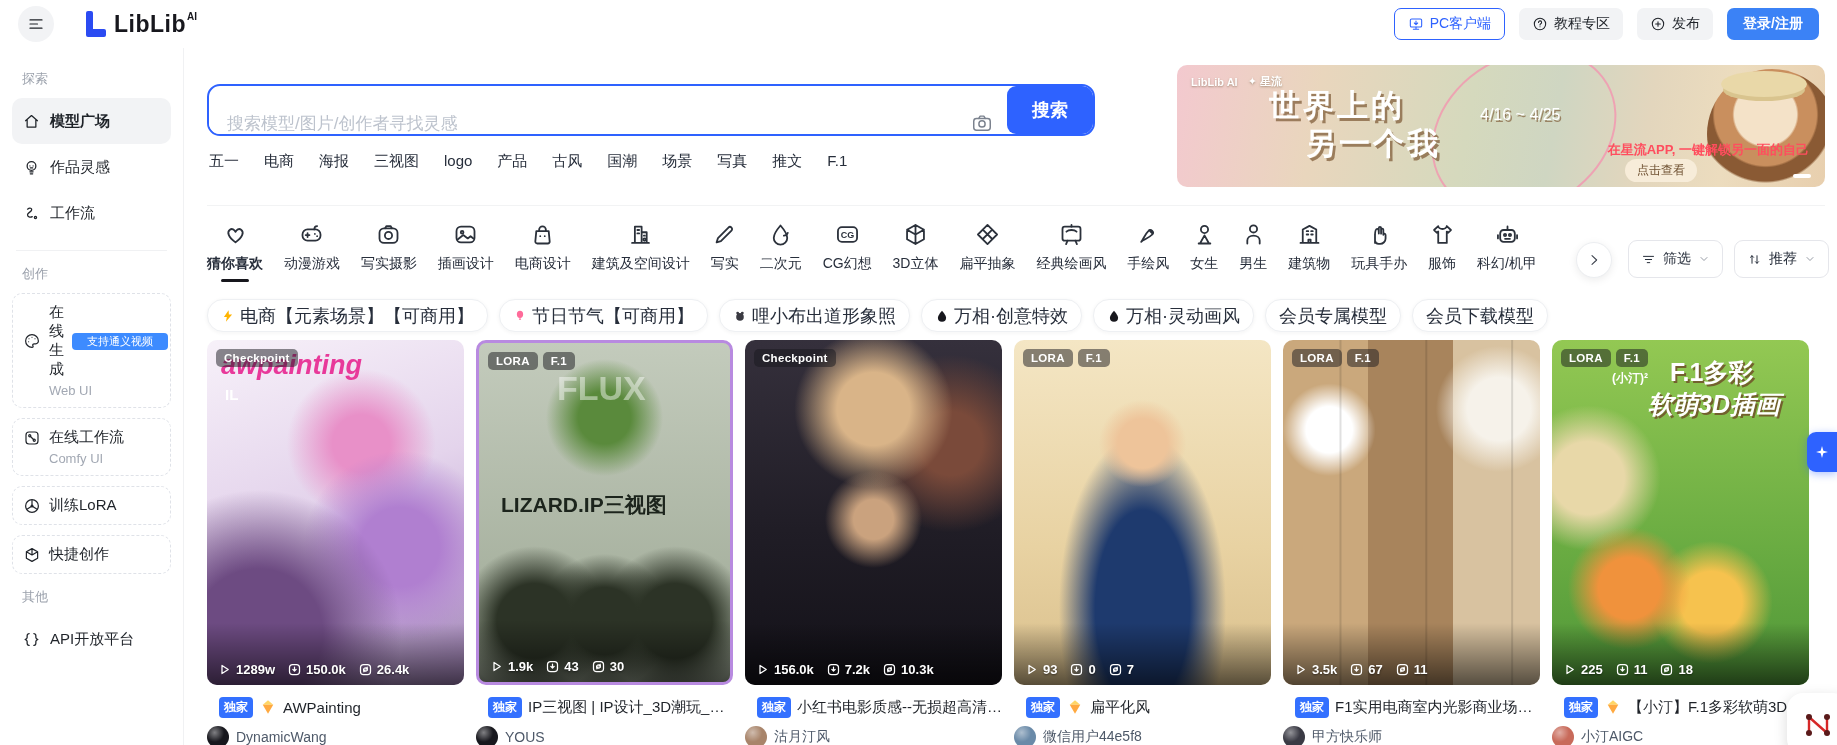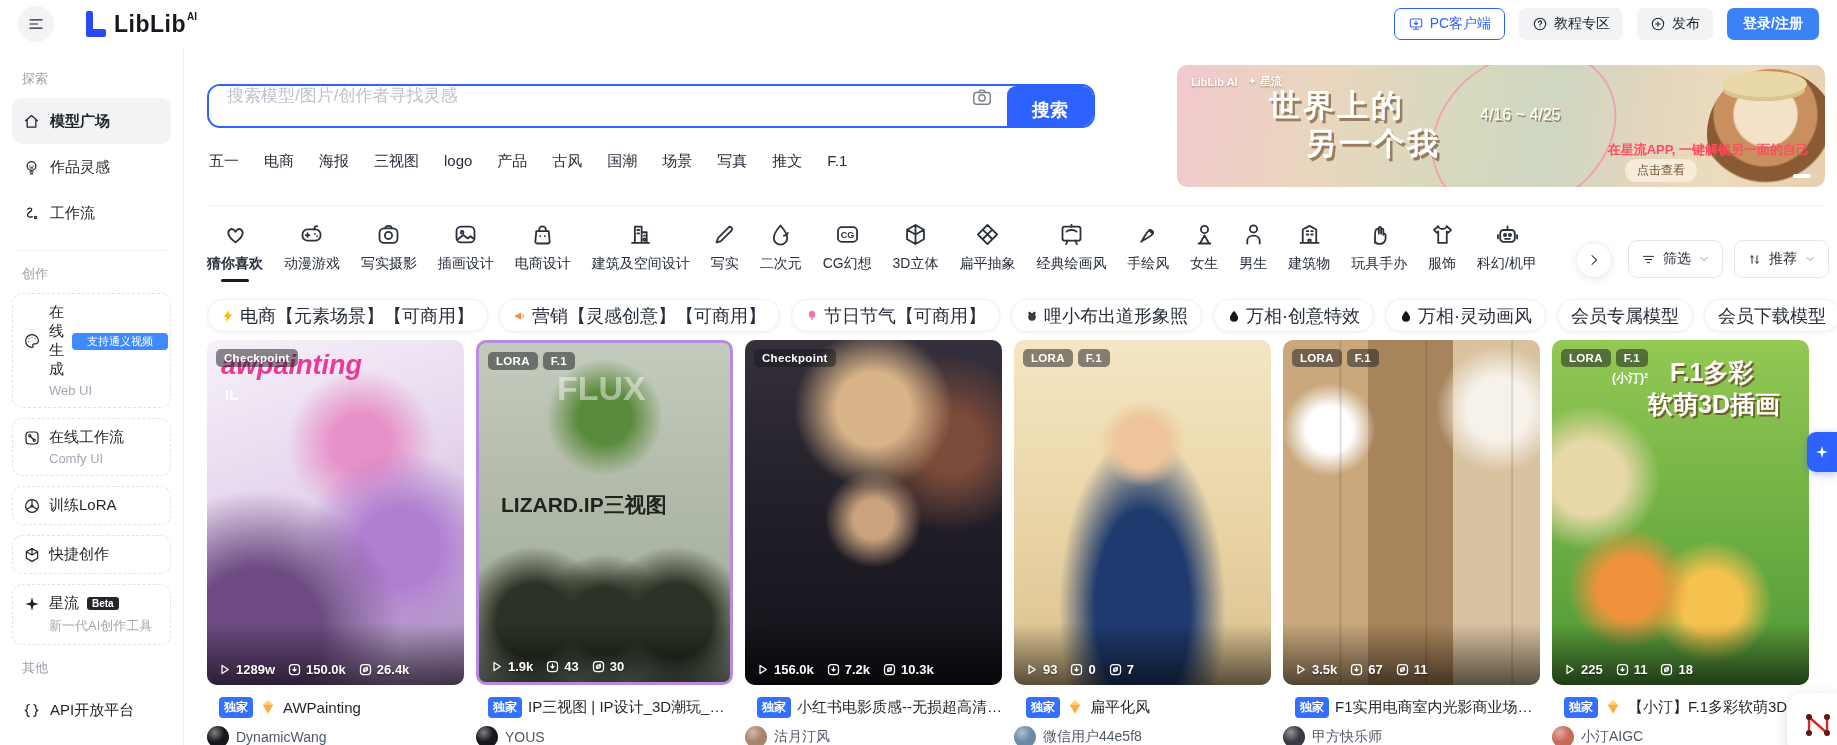--- a/index.html
+++ b/index.html
@@ -29,21 +29,21 @@
   .side-item svg{width:19px;height:19px;flex:none;}
   .side-item.active{background:#f2f3f5;font-weight:700;}
   .side-divider{height:1px;background:#f0f1f3;margin:14px 4px;}
   .side-card{border:1px dashed #dfe2e8;border-radius:10px;padding:9px 10px;margin:0 0 10px 0;cursor:pointer;}
   .side-card .row1{display:flex;align-items:center;gap:8px;font-size:15px;color:#1f2329;}
   .side-card .row1 svg{width:18px;height:18px;flex:none;}
   .side-card .sub{font-size:13px;color:#a2a8b3;margin:4px 0 0 26px;}
   .mini-badge{background:#3d8bff;color:#fff;font-size:11px;border-radius:4px;padding:1px 15px;white-space:nowrap;}
   .beta-badge{background:#25262b;color:#fff;font-size:10px;border-radius:3px;padding:1px 5px;font-weight:700;}
   
-  .search-wrap{position:absolute;left:207px;top:84px;width:888px;height:44px;border:2px solid #2e62ff;border-radius:13px;box-sizing:border-box;display:flex;align-items:flex-start;overflow:hidden;background:#fff;}
+  .search-wrap{position:absolute;left:207px;top:84px;width:888px;height:52px;border:2px solid #2e62ff;border-radius:13px;box-sizing:border-box;display:flex;align-items:flex-end;overflow:hidden;background:#fff;}
   .search-wrap input{flex:1;border:none;outline:none;font-size:17px;padding:0 14px 0 18px;font-family:inherit;color:#1f2329;}
   .search-wrap input::placeholder{color:#bdc3cd;}
   .cam{color:#7b828e;display:flex;margin-right:14px;cursor:pointer;}
   .cam svg{width:22px;height:22px;}
   .search-btn{width:86px;height:48px;background:#2e62ff;color:#fff;font-size:18px;font-weight:600;border:none;border-radius:9px;cursor:pointer;font-family:inherit;flex:none;}
   .tags-row{position:absolute;left:209px;top:152px;display:flex;gap:25px;font-size:15px;color:#272e3b;}
   .tags-row span{cursor:pointer;white-space:nowrap;}
   
   .banner{position:absolute;left:1177px;top:65px;width:648px;height:122px;border-radius:10px;overflow:hidden;cursor:pointer;
     background:linear-gradient(100deg,#f3c9cf 0%,#e9d6bd 22%,#d5d9bd 45%,#cfd6c2 58%,#e3d6bd 72%,#ecdcbe 84%,#e8cfae 100%);}
@@ -202,30 +202,20 @@
         </div>
       </div>
       <div class="side-card">
         <div class="row1">
           <svg class="ic" viewBox="0 0 24 24">
             <path d="M12 3.5l7.5 4.2v8.6L12 20.5l-7.5-4.2V7.7z M12 3.5V12 M4.5 7.7L12 12l7.5-4.3"></path>
           </svg>
           <span>快捷创作</span>
         </div>
       </div>
-      <div class="side-card">
-        <div class="row1">
-          <svg class="ic" viewBox="0 0 24 24">
-            <path d="M12 3l2 7 7 2-7 2-2 7-2-7-7-2 7-2z" fill="currentColor" stroke="none"></path>
-          </svg>
-          <span>星流</span>
-          <span class="beta-badge">Beta</span>
-        </div>
-        <div class="sub">新一代AI创作工具</div>
-      </div>
       <div class="sec-title">其他</div>
       <div class="side-item">
         <svg class="ic" viewBox="0 0 24 24">
           <path d="M9 4.5C6 4.5 6.5 8 6.5 9.5S4 12 4 12s2.5 1 2.5 2.5S6 19.5 9 19.5M15 4.5c3 0 2.5 3.5 2.5 5S20 12 20 12s-2.5 1-2.5 2.5.5 5-2.5 5"></path>
         </svg>
         <span>API开放平台</span>
       </div>
     </aside>
 
   <div class="search-wrap">
@@ -434,27 +424,20 @@
 
   <div class="chips-row" id="chips">
       <div class="chip">
         <svg class="ic" viewBox="0 0 24 24">
           <path fill="#ffb400" stroke="none" d="M13 2L5 13.5h5L8.5 22 19 9.5h-5.5z"></path>
         </svg>
         <span>电商【元素场景】【可商用】</span>
       </div>
       <div class="chip">
         <svg class="ic" viewBox="0 0 24 24">
-          <path fill="#ff8a3c" stroke="none" d="M4 10v4.5h3l7 4V6l-7 4z"></path>
-          <path d="M17 9.2a4 4 0 0 1 0 5.6" stroke="#ff8a3c"></path>
-        </svg>
-        <span>营销【灵感创意】【可商用】</span>
-      </div>
-      <div class="chip">
-        <svg class="ic" viewBox="0 0 24 24">
           <path fill="#ff6b9a" stroke="none" d="M12 3a5.4 6.2 0 1 0 0 12.4A5.4 6.2 0 0 0 12 3zM11 16l-1 2.3h4L13 16z"></path>
         </svg>
         <span>节日节气【可商用】</span>
       </div>
       <div class="chip">
         <svg class="ic" viewBox="0 0 24 24">
           <g fill="#3a3a42" stroke="none">
             <circle cx="8" cy="7" r="2.4"></circle>
             <circle cx="16" cy="7" r="2.4"></circle>
             <circle cx="12" cy="13.5" r="6.5"></circle>
@@ -683,21 +666,21 @@
           <span class="t-text">F1实用电商室内光影商业场景_小...</span>
         </div>
         <div class="card-author">
           <span class="avatar" style="background: radial-gradient(circle at 35% 30%, rgba(255, 255, 255, 0.45), rgba(255, 255, 255, 0) 45%), rgb(58, 58, 68);"></span>
           <span>甲方快乐师</span>
         </div>
       </div>
       <div class="card">
         <div class="card-img" style="background: radial-gradient(circle at 30% 72%, rgb(240, 146, 60) 0px, rgb(240, 146, 60) 10%, rgba(0, 0, 0, 0) 20%), radial-gradient(circle at 62% 76%, rgb(246, 194, 78) 0px, rgb(246, 194, 78) 10%, rgba(0, 0, 0, 0) 20%), radial-gradient(circle at 14% 40%, rgb(232, 216, 168) 0px, rgb(232, 216, 168) 12%, rgba(0, 0, 0, 0) 24%), linear-gradient(rgb(147, 200, 83), rgb(106, 172, 66) 60%, rgb(79, 150, 56));">
           <div class="ov" style="left: 118px; top: 16px; font-size: 25px; color: rgb(255, 255, 255); text-shadow: rgba(110, 80, 40, 0.85) 2px 2px 0px;">F.1多彩</div>
-          <div class="ov" style="left: 96px; top: 48px; font-size: 25px; color: rgb(255, 255, 255); text-shadow: rgba(110, 80, 40, 0.85) 2px 2px 0px;">软萌3D插画</div>
+          <div class="ov" style="left: 96px; top: 48px; font-size: 25px; color: rgb(255, 255, 255); text-shadow: rgba(110, 80, 40, 0.85) 2px 2px 0px; font-style: italic;">软萌3D插画</div>
           <div class="ov" style="left: 60px; top: 30px; font-size: 12px; color: rgb(255, 255, 255);">(小汀)²</div>
           <div class="badges">
             <span class="pill">LORA</span>
             <span class="pill">F.1</span>
           </div>
           <div class="stats">
             <span class="stat">
               <svg class="ic" viewBox="0 0 24 24">
                 <path d="M8 5.5L18 12 8 18.5z"></path>
               </svg>

